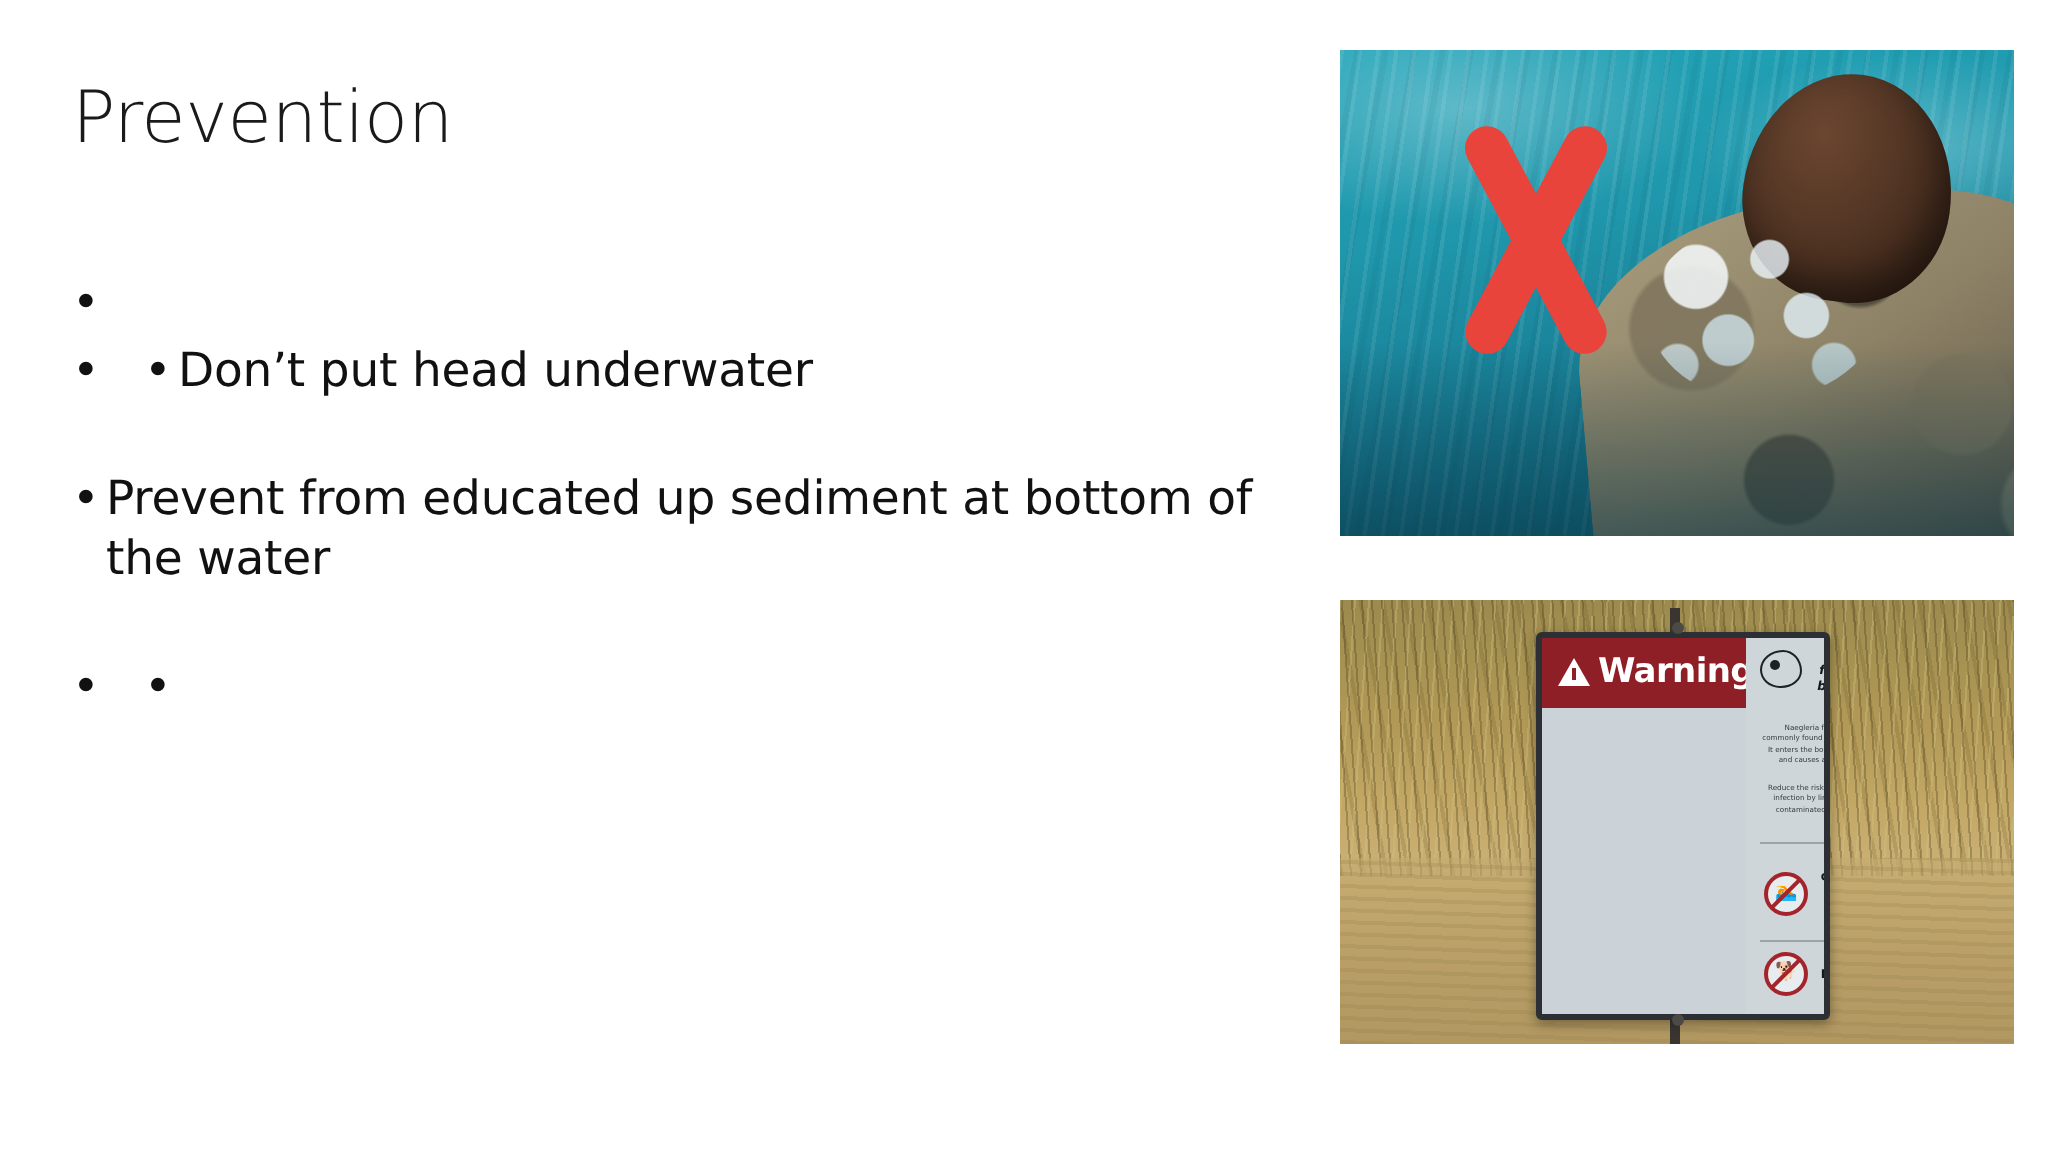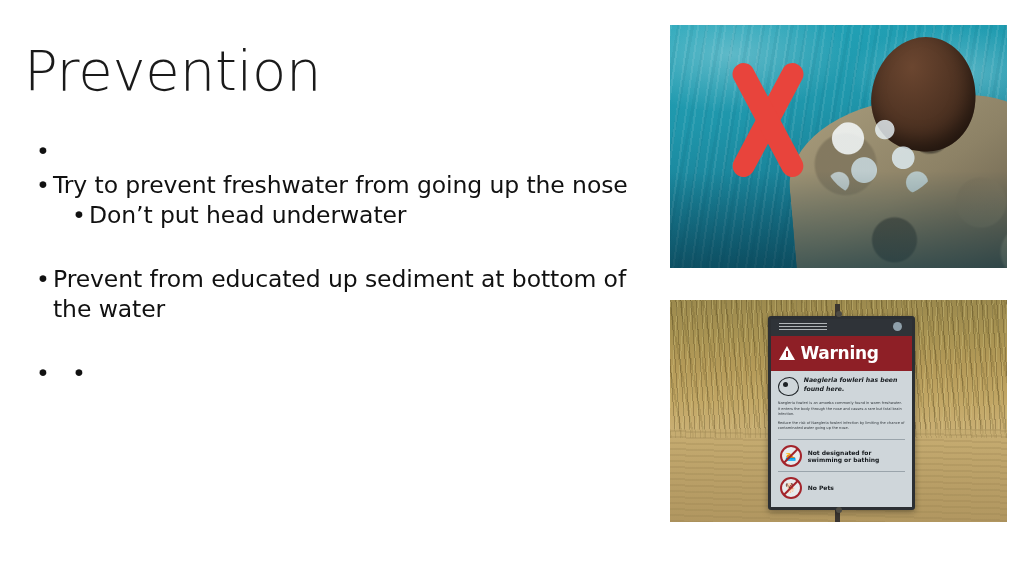--- a/index.html
+++ b/index.html
@@ -12,24 +12,24 @@
     width: 1024px;
     height: 576px;
     background: #ffffff;
     overflow: hidden;
     font-family: "DejaVu Sans", "Liberation Sans", sans-serif;
   }
 
   
   .title {
     position: absolute;
-    left: 24px;
+    left: 36px;
     top: 40px;
     width: 600px;
-    font-size: 56px;
+    font-size: 36px;
     font-weight: 300;
     line-height: 1.12;
     color: #1a1a1a;
     letter-spacing: -0.2px;
     white-space: nowrap;
   }
 
   
   .body {
     position: absolute;
@@ -227,21 +227,22 @@
     left: 29%;
     top: 7%;
     width: 42%;
     height: 85%;
     background: #ccd3d8;
     border: 3px solid #2c2f33;
     border-radius: 3px;
     box-shadow: 0 2px 6px rgba(0,0,0,0.35);
     overflow: hidden;
     display: flex;
-    flex-direction: column;
+    flex-direction: row;
+    text-align: right;
   }
   #pic-sign .board-top {
     height: 9%;
     background: #2f3338;
     position: relative;
   }
   #pic-sign .board-top .logo-l {
     position: absolute; left: 6%; top: 26%;
     width: 34%; height: 48%;
     background:
@@ -384,21 +385,20 @@
   <div class="body">
 
     <div class="b1">
       <span class="dot">•</span>
     </div>
 
     <div class="gap-lg"></div>
 
     <div class="b1">
       <span class="dot">•</span>
-      <span>Try to prevent freshwater from going up the nose</span>
     </div>
 
     <div class="b2">
       <span class="dot">•</span>
       <span>Don’t put head underwater</span>
     </div>
 
     <div class="gap-lg"></div>
 
     <div class="b1">

